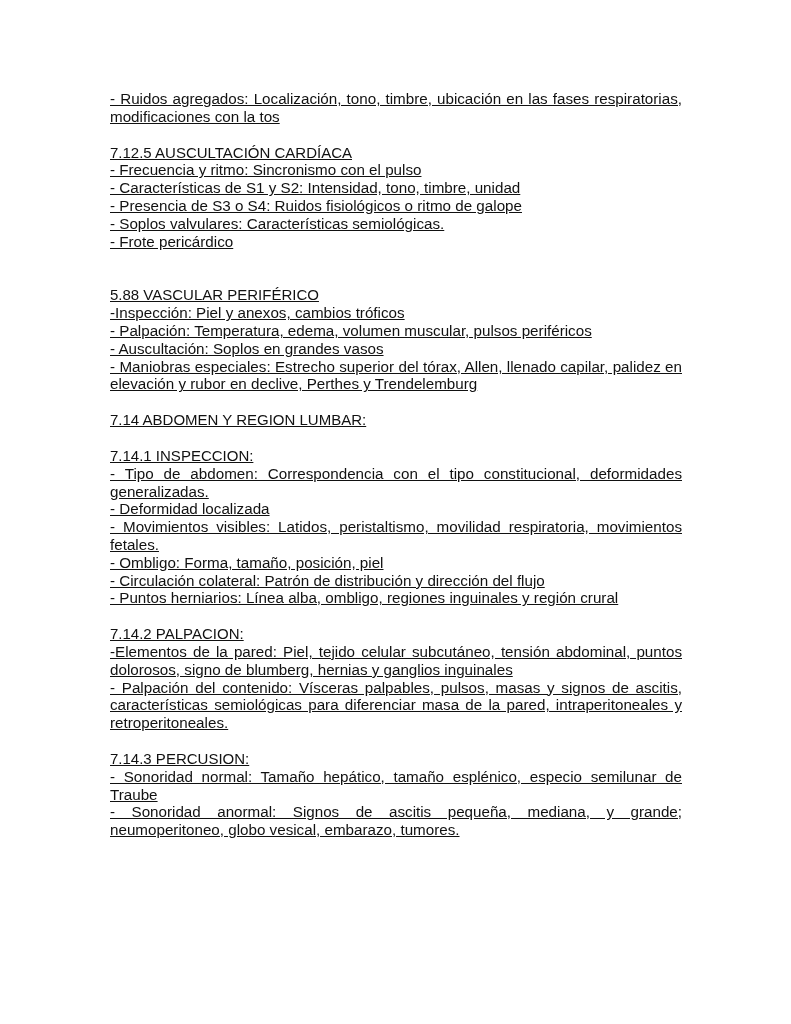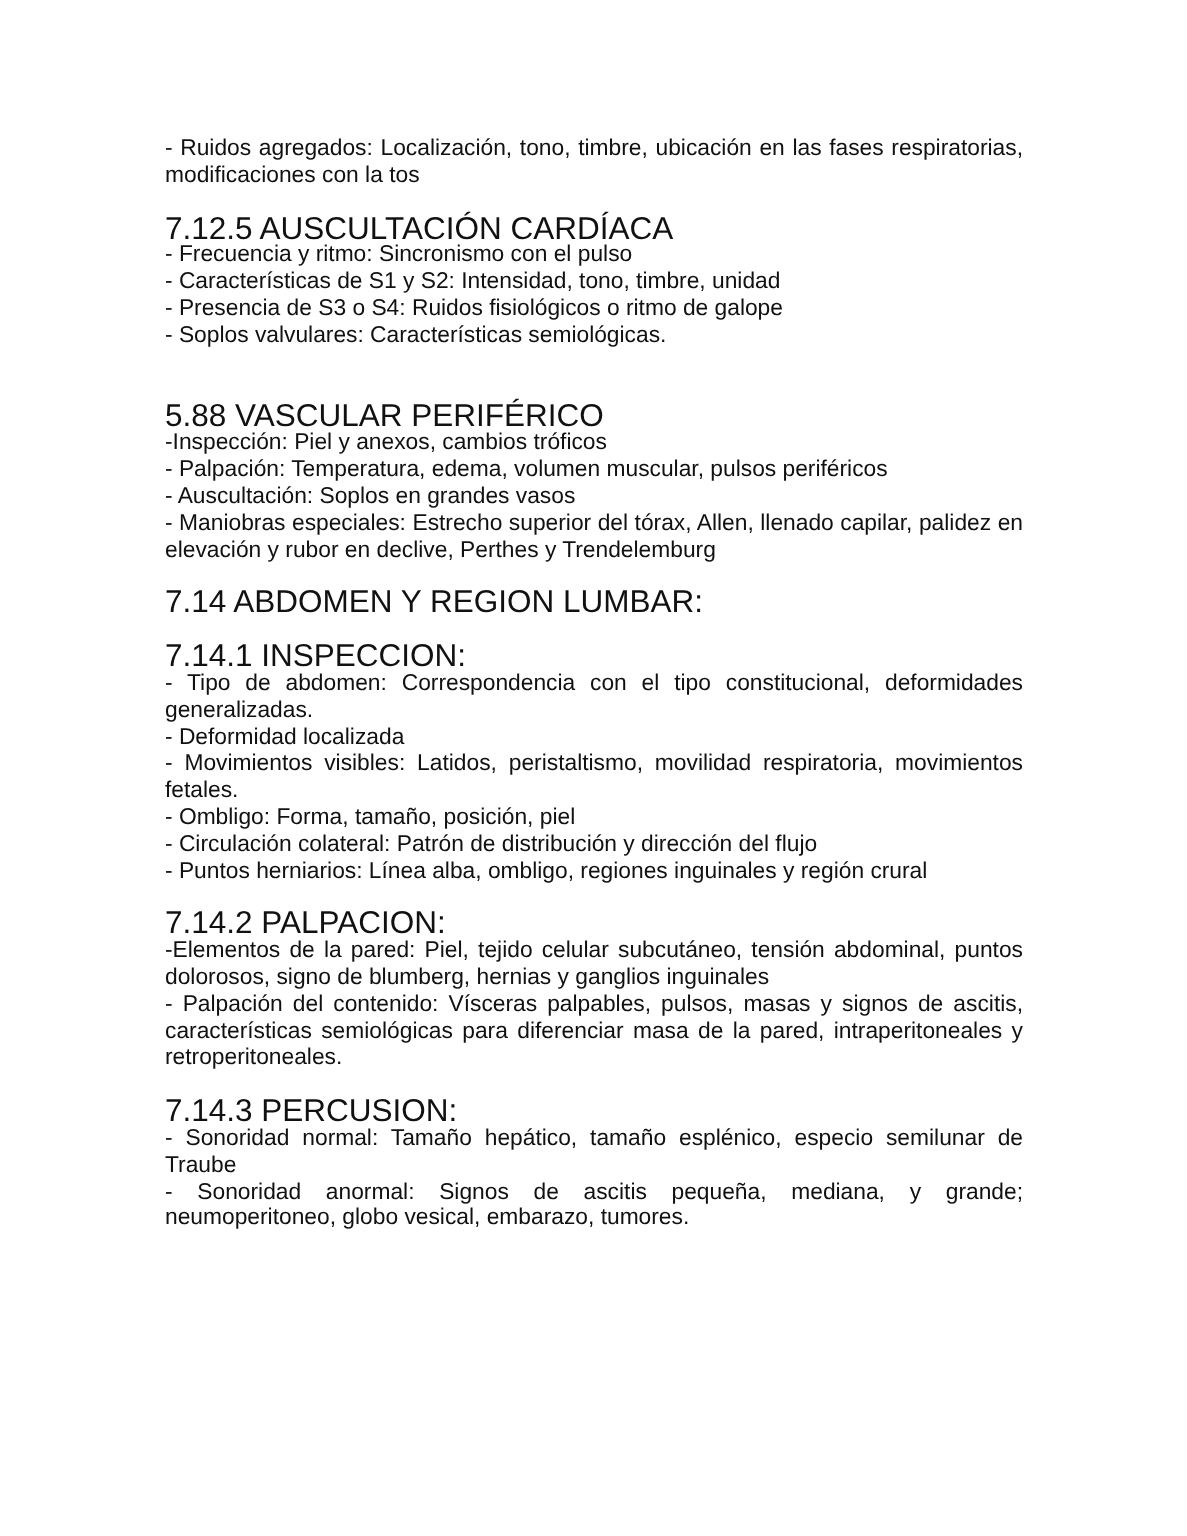--- a/index.html
+++ b/index.html
@@ -15,50 +15,52 @@
       font-family: "Liberation Sans", sans-serif;
       color: #111111;
     }
     .page {
       position: absolute;
       left: 110px;
       top: 90px;
       width: 572px;
       font-size: 15.2px;
       line-height: 17.8px;
+      text-decoration: underline;
     }
     .p {
       margin: 0;
     }
     .just {
       text-align: justify;
       text-align-last: left;
     }
     .heading {
       margin: 0;
       font-weight: normal;
-      font-size: 21px;
+      font-size: 15px;
     }
     .gap1 { height: 18px; }
     .gap2 { height: 36px; }
   </style>
 </head>
 <body>
 
 <div class="page">
 
   <p class="p just">- Ruidos agregados: Localización, tono, timbre, ubicación en las fases respiratorias, modificaciones con la tos</p>
 
   <div class="gap1"></div>
 
   <h2 class="heading">7.12.5 AUSCULTACIÓN CARDÍACA</h2>
   <p class="p">- Frecuencia y ritmo: Sincronismo con el pulso</p>
   <p class="p">- Características de S1 y S2: Intensidad, tono, timbre, unidad</p>
   <p class="p">- Presencia de S3 o S4: Ruidos fisiológicos o ritmo de galope</p>
   <p class="p">- Soplos valvulares: Características semiológicas.</p>
+  <p class="p">- Frote pericárdico</p>
 
   <div class="gap2"></div>
 
   <h2 class="heading">5.88 VASCULAR PERIFÉRICO</h2>
   <p class="p">-Inspección: Piel y anexos, cambios tróficos</p>
   <p class="p">- Palpación: Temperatura, edema, volumen muscular, pulsos periféricos</p>
   <p class="p">- Auscultación: Soplos en grandes vasos</p>
   <p class="p just">- Maniobras especiales: Estrecho superior del tórax, Allen, llenado capilar, palidez en elevación y rubor en declive, Perthes y Trendelemburg</p>
 
   <div class="gap1"></div>

